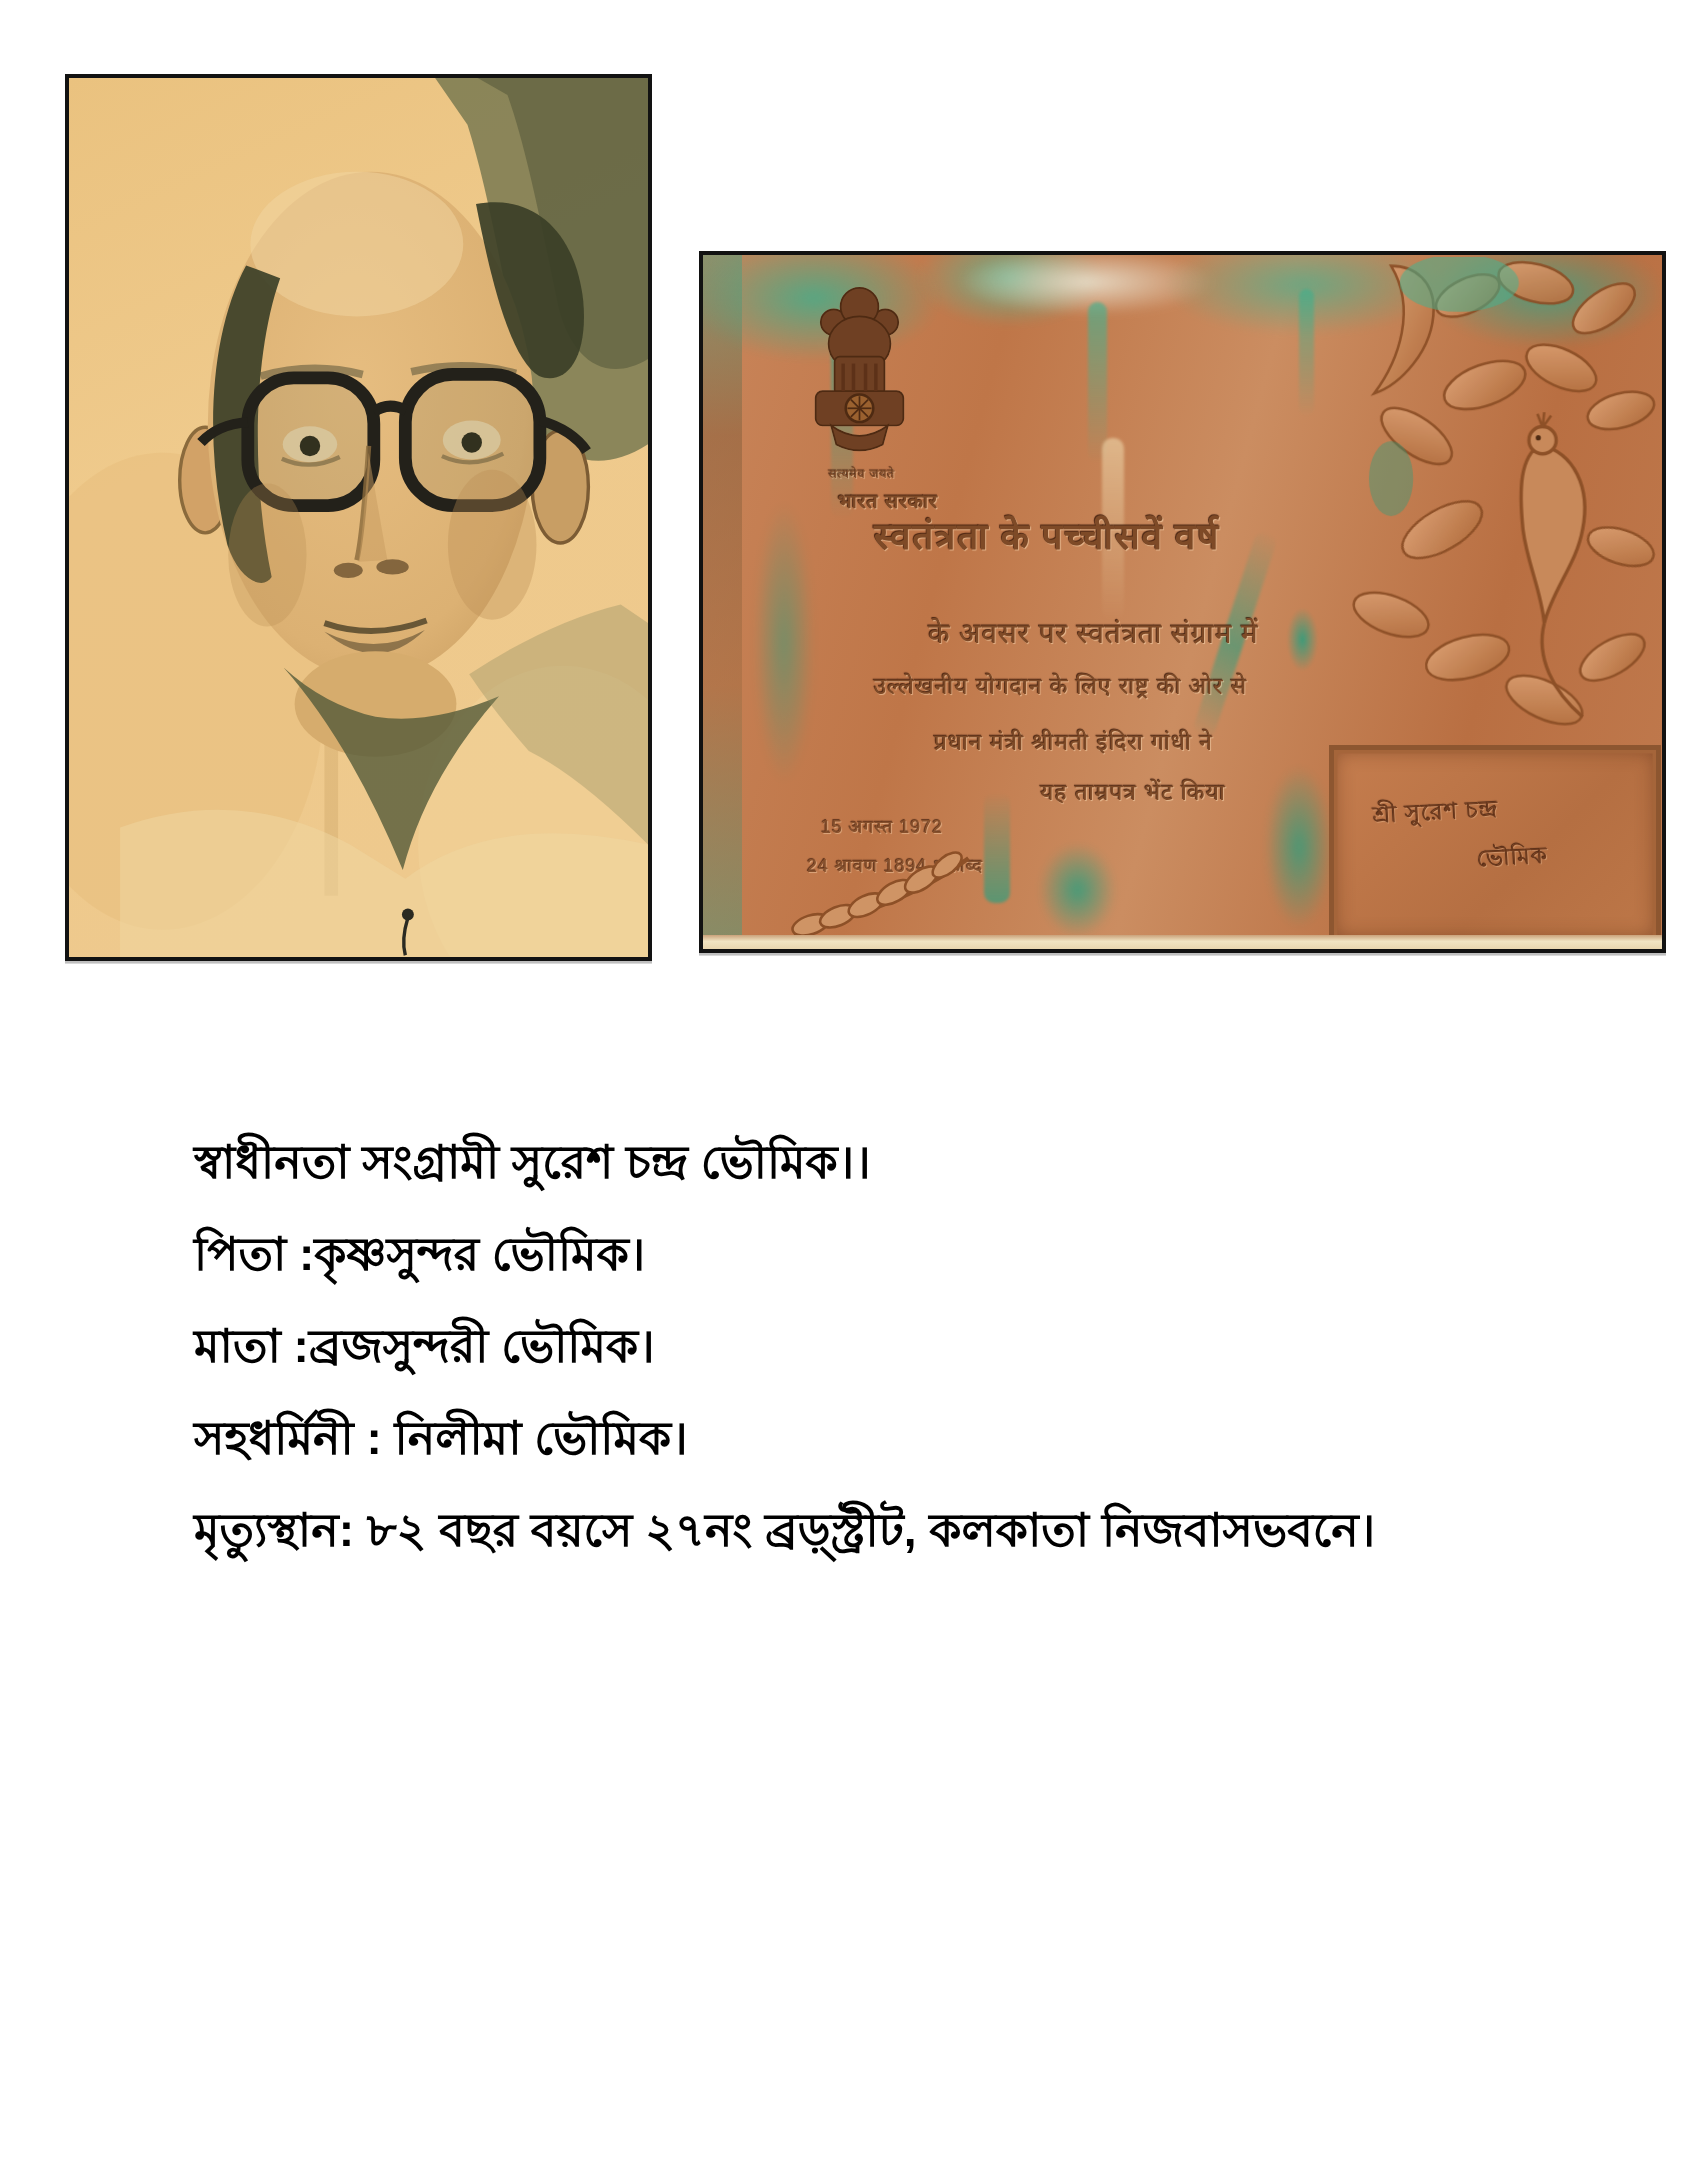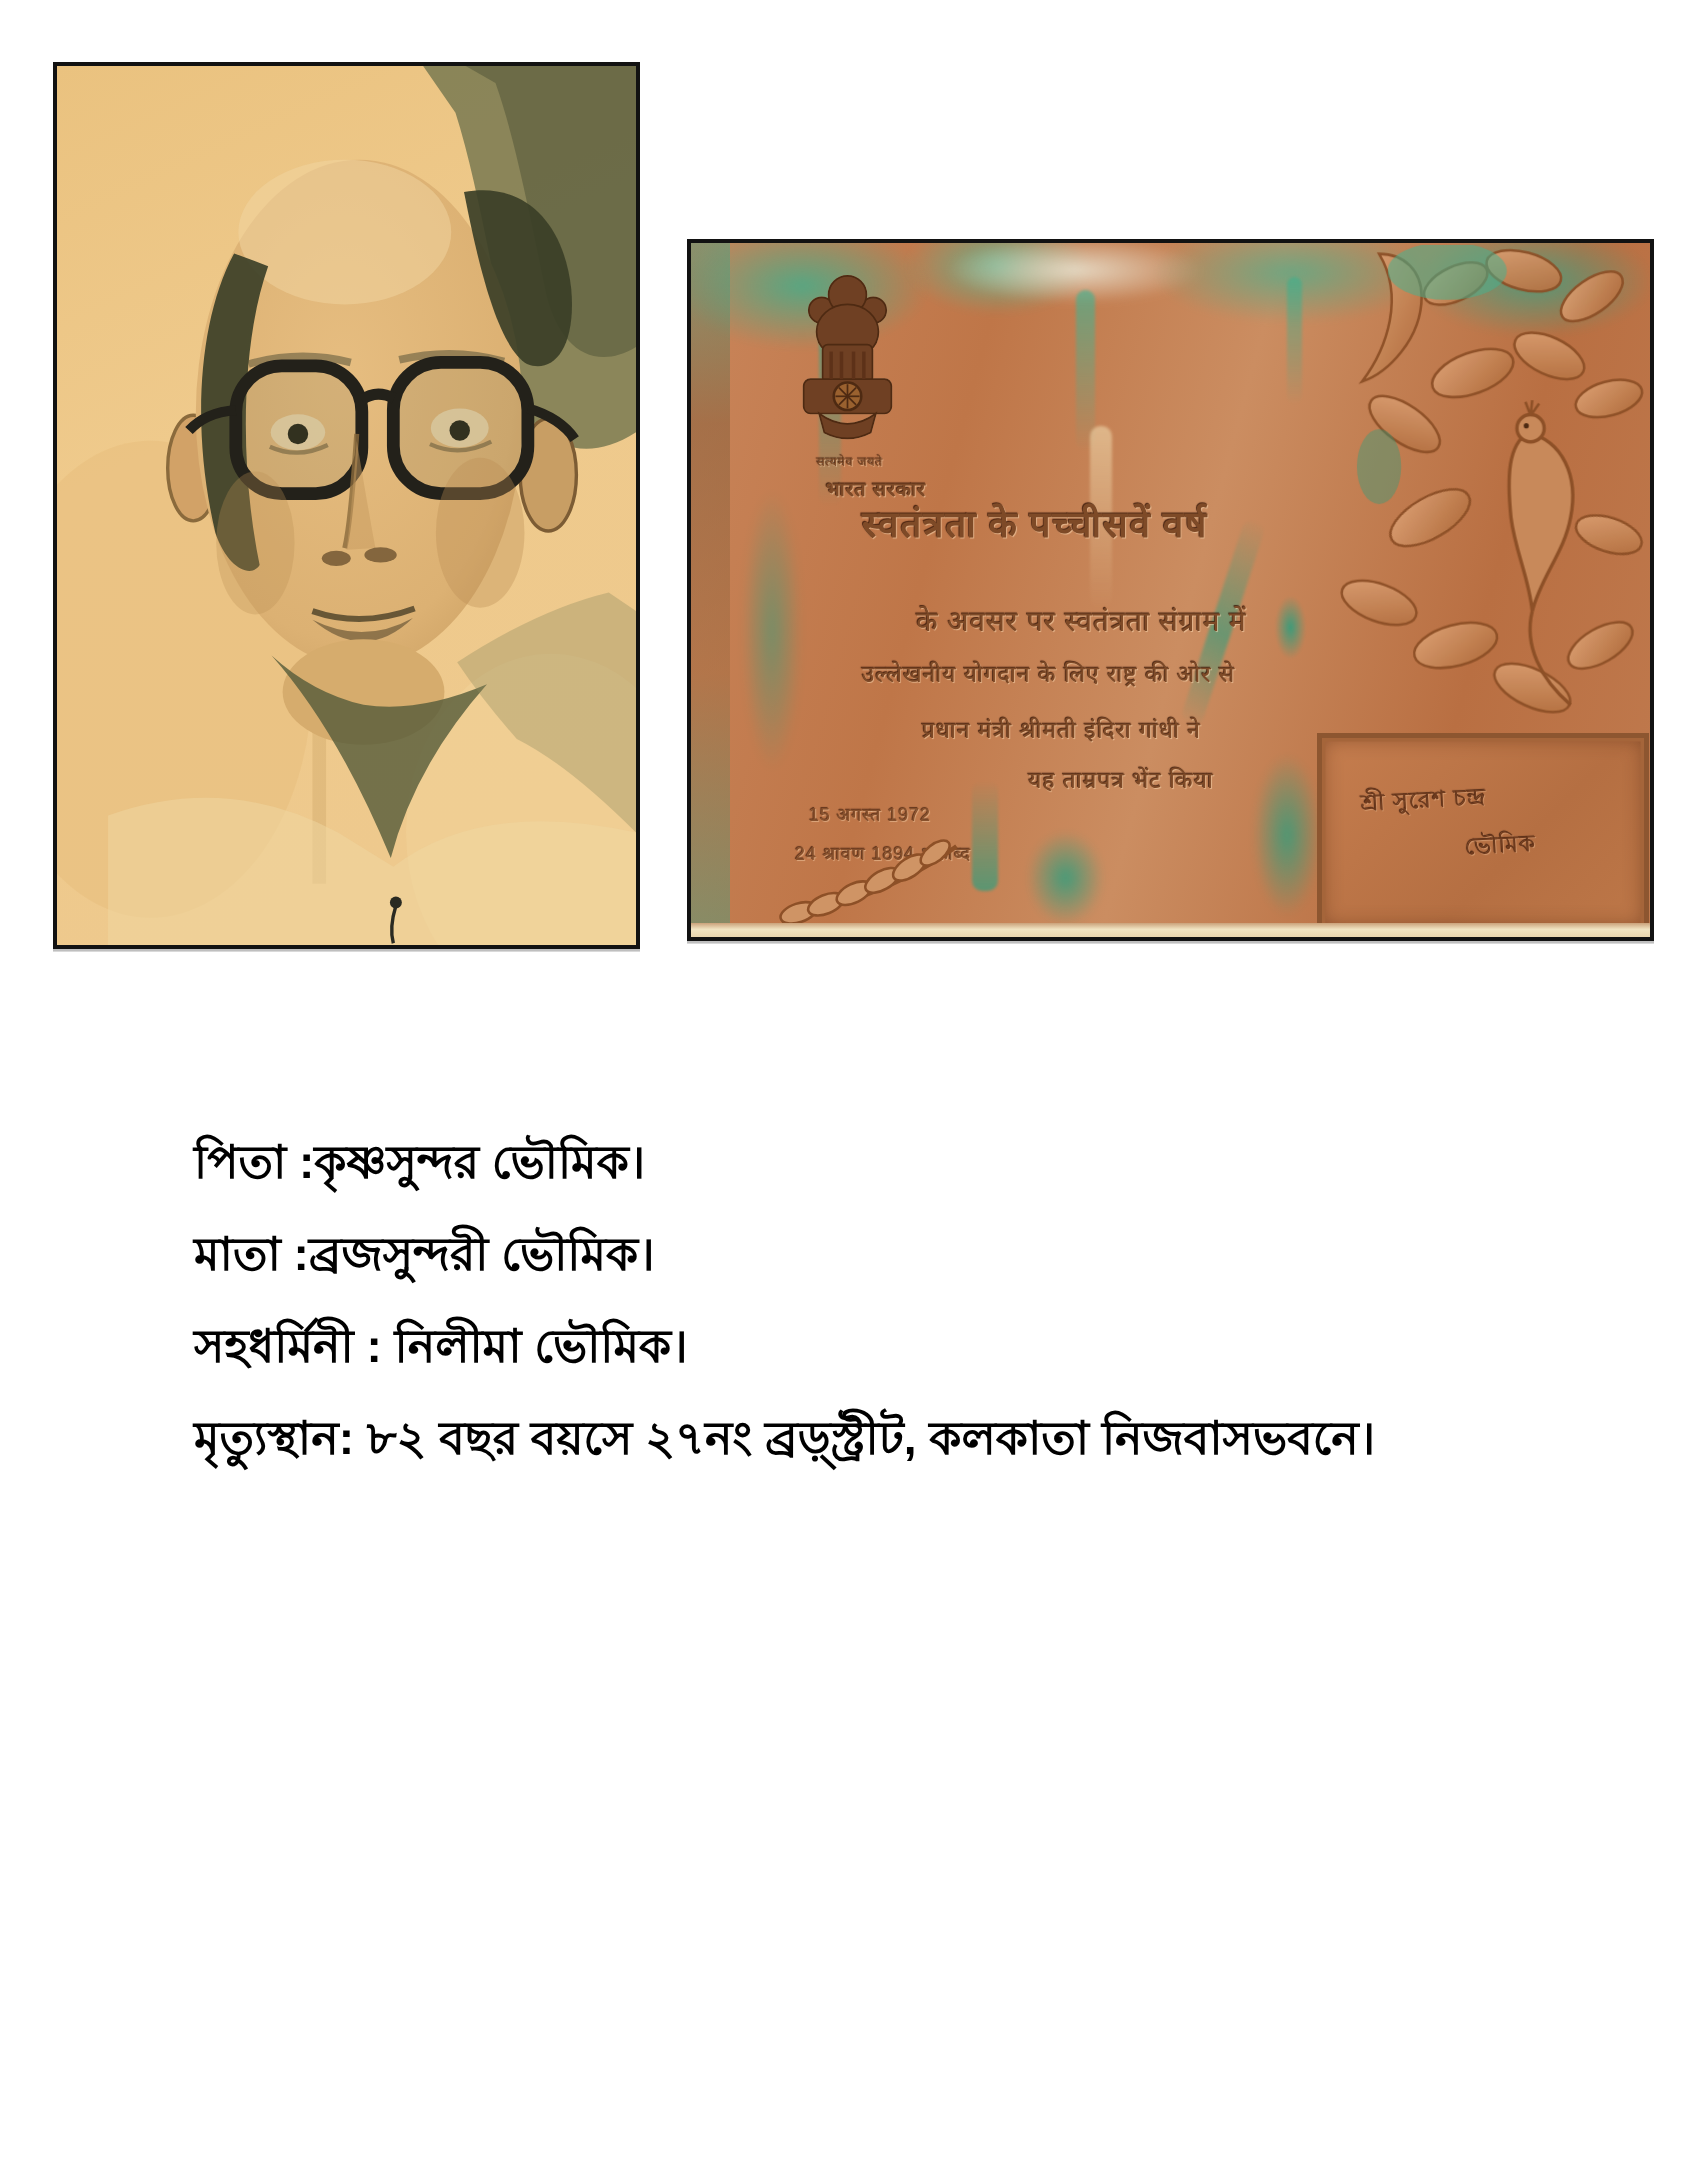--- a/index.html
+++ b/index.html
@@ -1,20 +1,20 @@
 <!DOCTYPE html>
 <html style="font-size:13.6px"><head>
 <meta charset="utf-8">
 <style>
   html,body{margin:0;padding:0;background:#ffffff;}
   .page{
     position:relative;width:1685px;height:2181px;background:#ffffff;overflow:hidden;
     font-family:"Liberation Sans", sans-serif;
   }
-  figure{margin:0;padding:0;}
+  figure{margin:12px;padding:0;}
 
   
   .portrait{
     position:absolute;left:53px;top:62px;width:579px;height:879px;
     border:4.3px solid #121212;background:#ecc487;box-shadow:0 2.6px 0 rgba(0,0,0,.25);
   }
   .portrait svg{display:block;width:100%;height:100%;}
 
   
   .plaque{
@@ -233,20 +233,21 @@
 
     <div class="sig-panel">
       <span class="engraved" style="left:39px;top:44px;font-size:23px;transform:rotate(-3deg);">শ্রী সুরেশ চন্দ্র</span>
       <span class="engraved" style="left:143px;top:89px;font-size:23px;transform:rotate(-3deg);">ভৌমিক</span>
     </div>
 
     <div class="bottom-strip"></div>
   </figure>
 
   <section class="bio">
+    <p>স্বাধীনতা সংগ্রামী সুরেশ চন্দ্র ভৌমিক।।</p>
     <p>পিতা :কৃষ্ণসুন্দর ভৌমিক।</p>
     <p>মাতা :ব্রজসুন্দরী ভৌমিক।</p>
     <p>সহধর্মিনী : নিলীমা ভৌমিক।</p>
     <p>মৃত্যুস্থান: ৮২ বছর বয়সে ২৭নং ব্রড়্স্ট্রীট, কলকাতা  নিজবাসভবনে।</p>
   </section>
 
 </div>
 
 
 </body></html>

